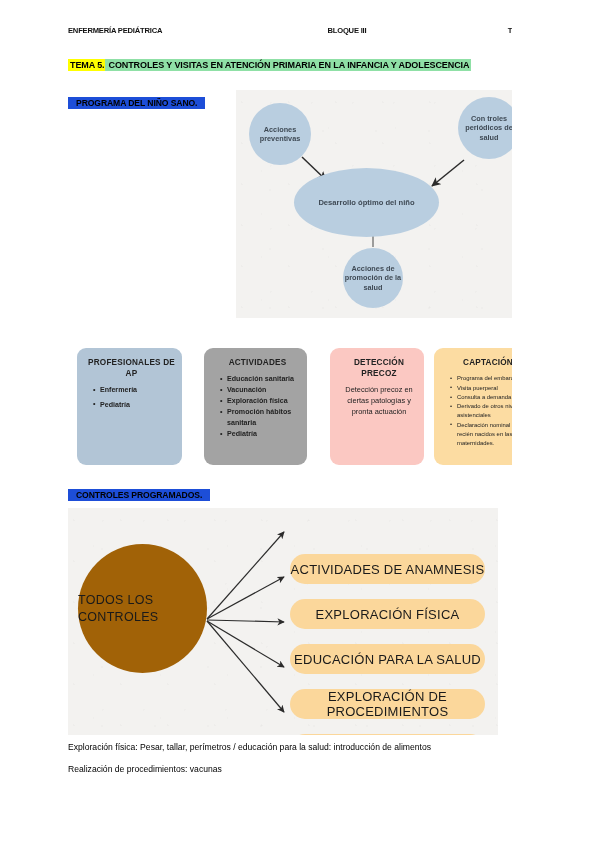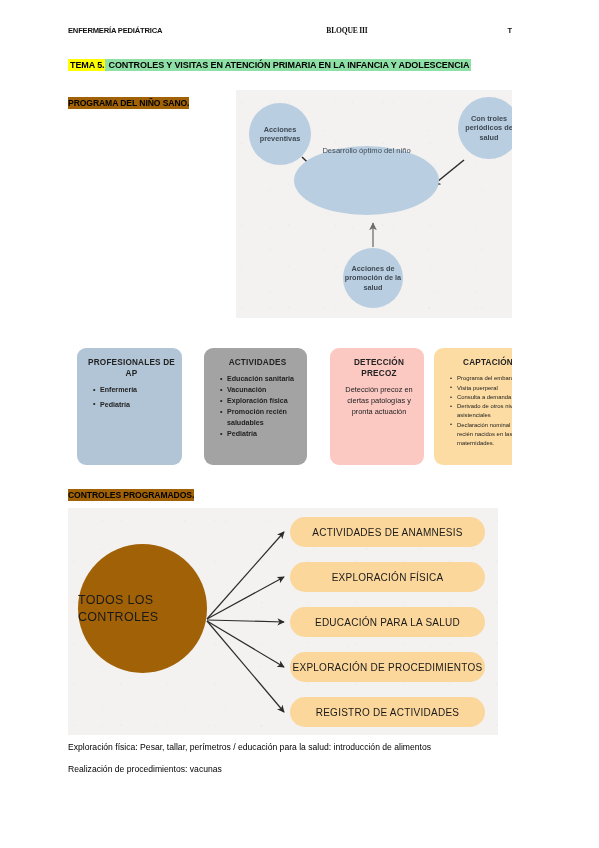--- a/index.html
+++ b/index.html
@@ -27,21 +27,21 @@
     width: 466px;
     display: flex;
     justify-content: space-between;
     align-items: baseline;
     font-size: 7.6px;
     font-weight: 600;
     letter-spacing: -0.2px;
     color: #111;
   }
   .doc-header span { white-space: nowrap; }
-  .hdr-mid { margin-left: 24px; font-family: Liberation Serif, serif; }
+  .hdr-mid { margin-left: 24px; }
 
   
   .title-line {
     position: absolute;
     left: 68px;
     top: 60px;
     font-size: 9px;
     font-weight: 700;
     letter-spacing: -0.1px;
     white-space: nowrap;
@@ -55,22 +55,22 @@
     padding: 1px 2px 1px 3px;
   }
   .section-title {
     position: absolute;
     font-size: 8.6px;
     font-weight: 700;
     letter-spacing: -0.1px;
     white-space: nowrap;
   }
   .section-title .hl {
-    background: #a16207;
-    padding: 1px 0;
+    background: #1d4ed8;
+    padding: 1px 8px;
   }
   #title-programa { left: 68px; top: 98px; }
   #title-controles { left: 68px; top: 490px; }
 
   
   .canvas {
     position: absolute;
     background: #f3f2f0;
     overflow: hidden;
   }
@@ -107,31 +107,31 @@
     line-height: 1.28;
     color: #3f4a55;
     z-index: 2;
   }
   #node-acciones-preventivas { left: 13px;  top: 13px;  width: 62px; height: 62px; }
   #node-controles-periodicos { left: 222px; top: 7px;   width: 62px; height: 62px; }
   #node-acciones-promocion   { left: 107px; top: 158px; width: 60px; height: 60px; }
   #node-desarrollo-optimo {
     position: absolute;
     left: 58px;
-    top: 56px;
+    top: 78px;
     width: 145px;
     height: 69px;
     background: #b9cee0;
     border-radius: 50%;
     display: flex;
-    align-items: flex-start;
+    align-items: center;
     justify-content: center;
     text-align: center;
     font-size: 7.6px;
-    font-weight: 400;
+    font-weight: 700;
     color: #3f4a55;
     z-index: 2;
   }
   .svg-arrows {
     position: absolute;
     inset: 0;
     z-index: 1;
   }
 
   
@@ -214,24 +214,25 @@
     position: absolute;
     left: 222px;
     width: 195px;
     height: 30px;
     border-radius: 15px;
     background: #fbd79b;
     display: flex;
     align-items: center;
     justify-content: center;
     text-align: center;
-    font-size: 10px;
+    font-size: 13px;
     letter-spacing: 0.25px;
     color: #1a1a1a;
     z-index: 2;
+    margin-top: 37px;
   }
   #pill-anamnesis     { top: 9px; }
   #pill-exploracion   { top: 54px; }
   #pill-educacion     { top: 99px; }
   #pill-procedimientos{ top: 144px; }
   #pill-registro      { top: 189px; }
 
   
   .footnote {
     position: absolute;
@@ -302,21 +303,21 @@
       <li>Pediatría</li>
     </ul>
   </div>
 
   <div class="card" id="card-actividades">
     <div class="card-title">ACTIVIDADES</div>
     <ul class="card-list bold">
       <li>Educación sanitaria</li>
       <li>Vacunación</li>
       <li>Exploración física</li>
-      <li>Promoción recién saludables</li>
+      <li>Promoción hábitos sanitaria</li>
       <li>Pediatría</li>
     </ul>
   </div>
 
   <div class="card" id="card-captacion">
     <div class="card-title">CAPTACIÓN</div>
     <ul class="card-list tiny">
       <li>Programa del embarazo</li>
       <li>Visita puerperal</li>
       <li>Consulta a demanda</li>

